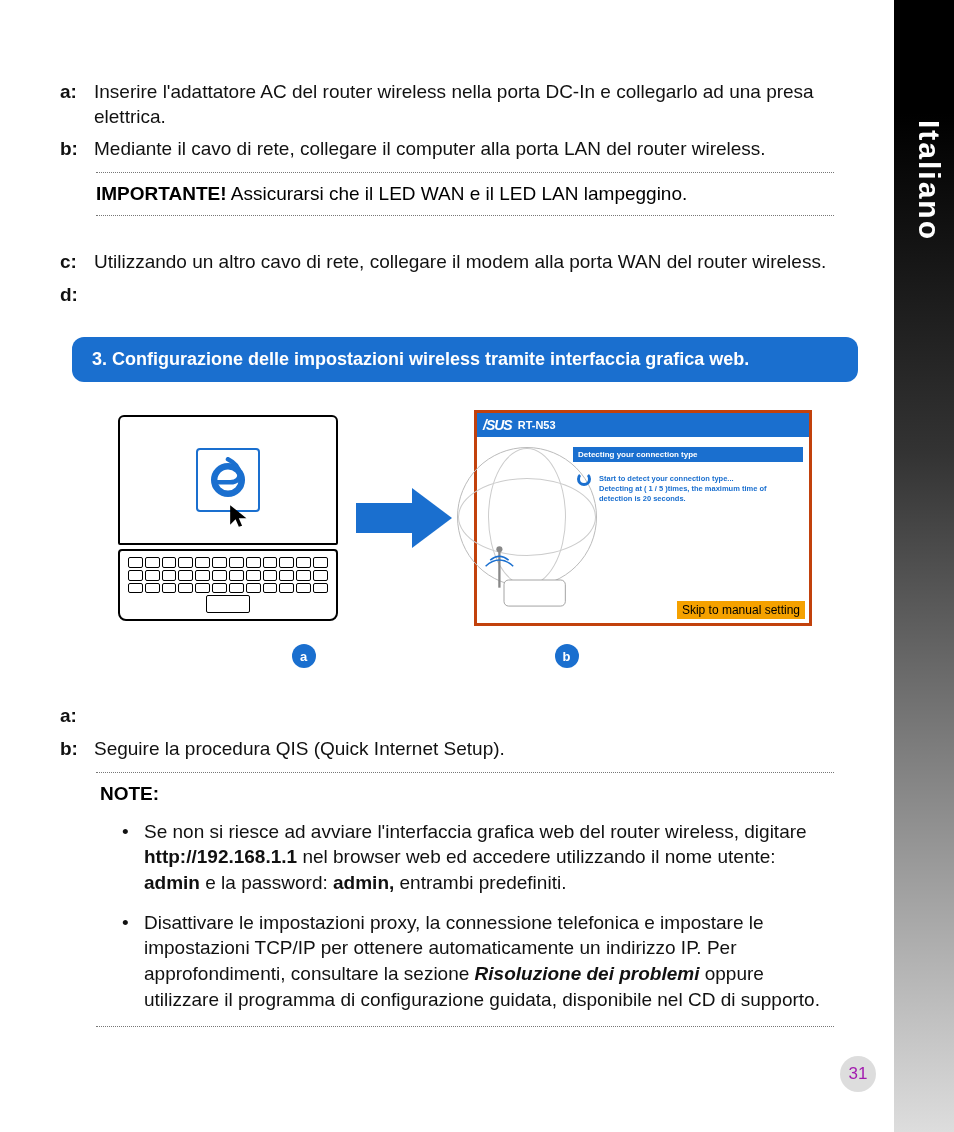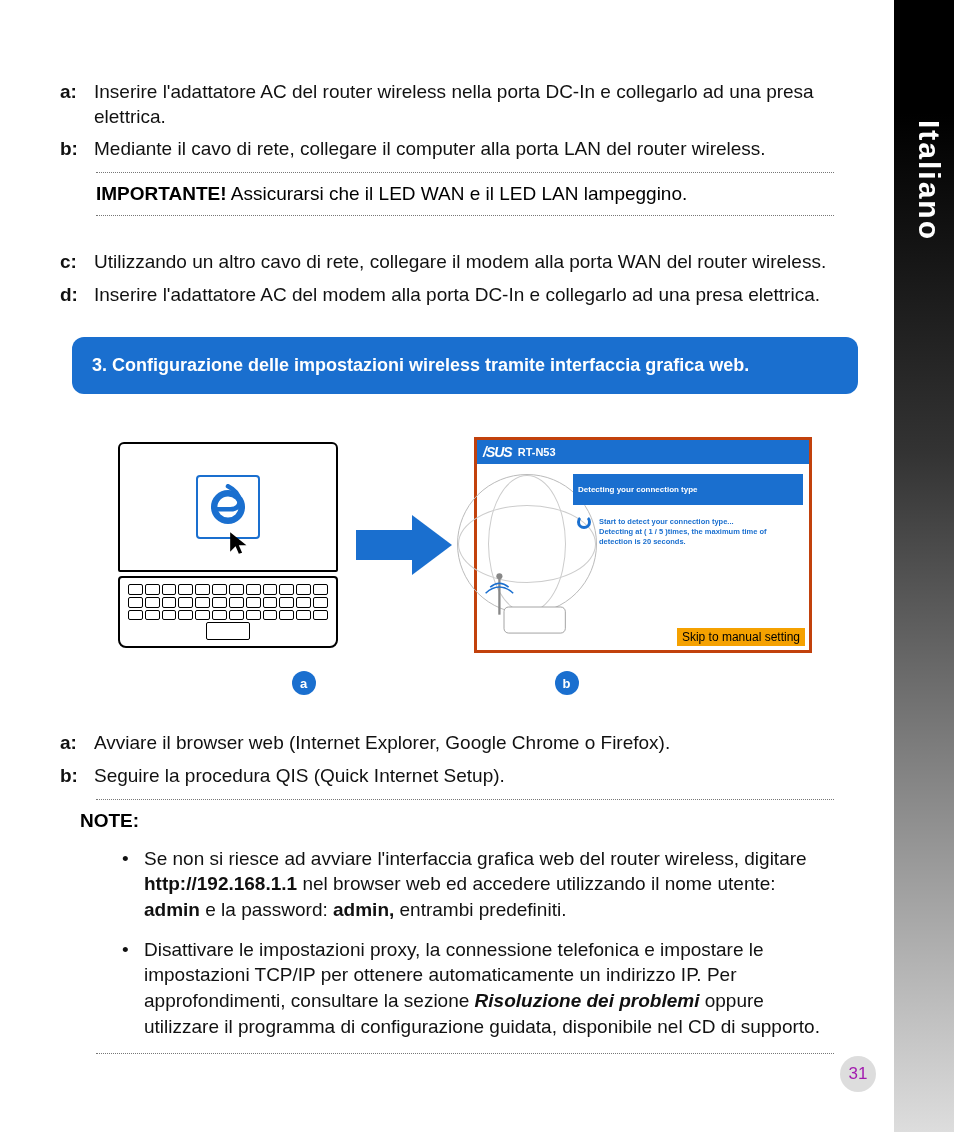--- a/index.html
+++ b/index.html
@@ -47,22 +47,22 @@
   .dotted { border-top: 1.5px dotted #777; margin: 10px 36px 10px 36px; }
   .important-block {
     margin: 8px 36px 10px 36px;
     font-size: 19px;
   }
   .important-block b { font-weight: bold; }
   .blue-banner {
     background: #1a6fcf;
     color: #fff;
     border-radius: 12px;
-    padding: 18px 20px;
-    margin: 30px 12px 43px 12px;
+    padding: 12px 20px;
+    margin: 30px 12px 28px 12px;
     font-size: 18px;
     font-weight: bold;
   }
   .fig-row {
     display: flex;
     align-items: center;
     justify-content: center;
     gap: 18px;
     margin: 0 12px 18px 12px;
   }
@@ -80,36 +80,36 @@
   .trackpad { position:absolute; bottom:6px; left:50%; transform:translateX(-50%); width:44px; height:18px; border:1.5px solid #000; border-radius:2px;}
   
   .arrow-block { width: 100px; height: 60px; display:flex; align-items:center; }
   .arrow-body { width: 56px; height: 30px; background:#1a6fcf;}
   .arrow-head { width:0; height:0; border-top:30px solid transparent; border-bottom:30px solid transparent; border-left:40px solid #1a6fcf;}
   
   .asus { width: 338px; border:3px solid #c2410c; }
   .asus-head { background:#1a6fcf; color:#fff; font-size:11px; padding:4px 6px; display:flex; align-items:center; gap:6px; font-weight:bold;}
   .asus-body { background:#fff; position:relative; height:186px; }
   .asus-inner { position:absolute; left:96px; top:10px; right:6px; }
-  .asus-bar { background:#1a6fcf; color:#fff; font-size:8px; font-weight:bold; padding:10px 4px; border:1px solid #1a6fcf;}
+  .asus-bar { background:#1a6fcf; color:#fff; font-size:8px; font-weight:bold; padding:2px 4px; border:1px solid #1a6fcf;}
   .asus-msg { font-size:7.5px; color:#1a6fcf; font-weight:bold; padding:12px 2px 4px 26px; position:relative; line-height:1.3;}
   .spinner{ position:absolute; left:4px; top:10px; width:14px; height:14px; border:3px solid #1a6fcf; border-top-color:transparent; border-radius:50%;}
   .router-art { position:absolute; left:4px; bottom:4px; width:92px; height:78px; }
   .skip-btn { position:absolute; right:4px; bottom:4px; background:#f5a100; color:#000; font-size:12px; padding:2px 5px;}
   .globe-bg{position:absolute; left:-20px; top:10px; width:140px; height:140px; border:1px solid #bbb; border-radius:50%;}
   .globe-bg:before,.globe-bg:after{content:"";position:absolute;border:1px solid #ccc;border-radius:50%;}
   .globe-bg:before{left:30px;top:0;right:30px;bottom:0;}
   .globe-bg:after{left:0;top:30px;right:0;bottom:30px;}
   
   .circles { display:flex; justify-content:space-around; margin: 8px 12px 36px 12px; }
   .circ { width:24px;height:24px;border-radius:50%;background:#1a6fcf;color:#fff;font-size:13px;font-weight:bold;display:flex;align-items:center;justify-content:center;}
   .circ-wrap-a{margin-left:100px;}
   .circ-wrap-b{margin-right:160px;}
   
-  .notes-head { font-weight:bold; font-size:19px; margin:8px 36px 14px 20px;}
+  .notes-head { font-weight:bold; font-size:19px; margin:8px 36px 14px 40px;}
   .notes-ul { margin:0 36px 3px 62px; }
   .notes-ul li { font-size:19px; list-style:none; position:relative; padding-left:22px; margin-bottom:14px; line-height:1.35; color:#111;}
   .notes-ul li:before { content:"•"; position:absolute; left:0; top:0;}
   
   .pagecirc { position:absolute; right:78px; bottom:40px; width:36px;height:36px;border-radius:50%;background:#ddd;color:#a21caf;font-weight:normal;font-size:17px;display:flex;align-items:center;justify-content:center;}
 </style>
 </head>
 <body>
 
 <div class="side-gradient"></div>
@@ -134,21 +134,20 @@
   </div>
   <div class="dotted"></div>
 
   <ul class="step-list" style="margin-top:34px;">
     <li>
       <span class="lbl">c:</span>
       <span>Utilizzando un altro cavo di rete, collegare il modem alla porta WAN del router wireless.</span>
     </li>
     <li>
       <span class="lbl">d:</span>
-      <span>Inserire l'adattatore AC del modem alla porta DC-In e collegarlo ad una presa elettrica.</span>
     </li>
   </ul>
 
   <div class="blue-banner">3.   Configurazione delle impostazioni wireless tramite interfaccia grafica web.</div>
 
   <div class="fig-row">
 
     <div class="laptop">
       <div class="laptop-screen">
         <div class="ie-tile">
@@ -247,21 +246,20 @@
         <div class="circ">a</div>
       </div>
     <div class="circ-wrap-b">
         <div class="circ">b</div>
       </div>
   </div>
 
   <ul class="step-list">
     <li>
       <span class="lbl">a:</span>
-      <span>Avviare il browser web (Internet Explorer, Google Chrome o Firefox).</span>
     </li>
     <li>
       <span class="lbl">b:</span>
       <span>Seguire la procedura QIS (Quick Internet Setup).</span>
     </li>
   </ul>
 
   <div class="dotted"></div>
   <div class="notes-head">NOTE:</div>
 

